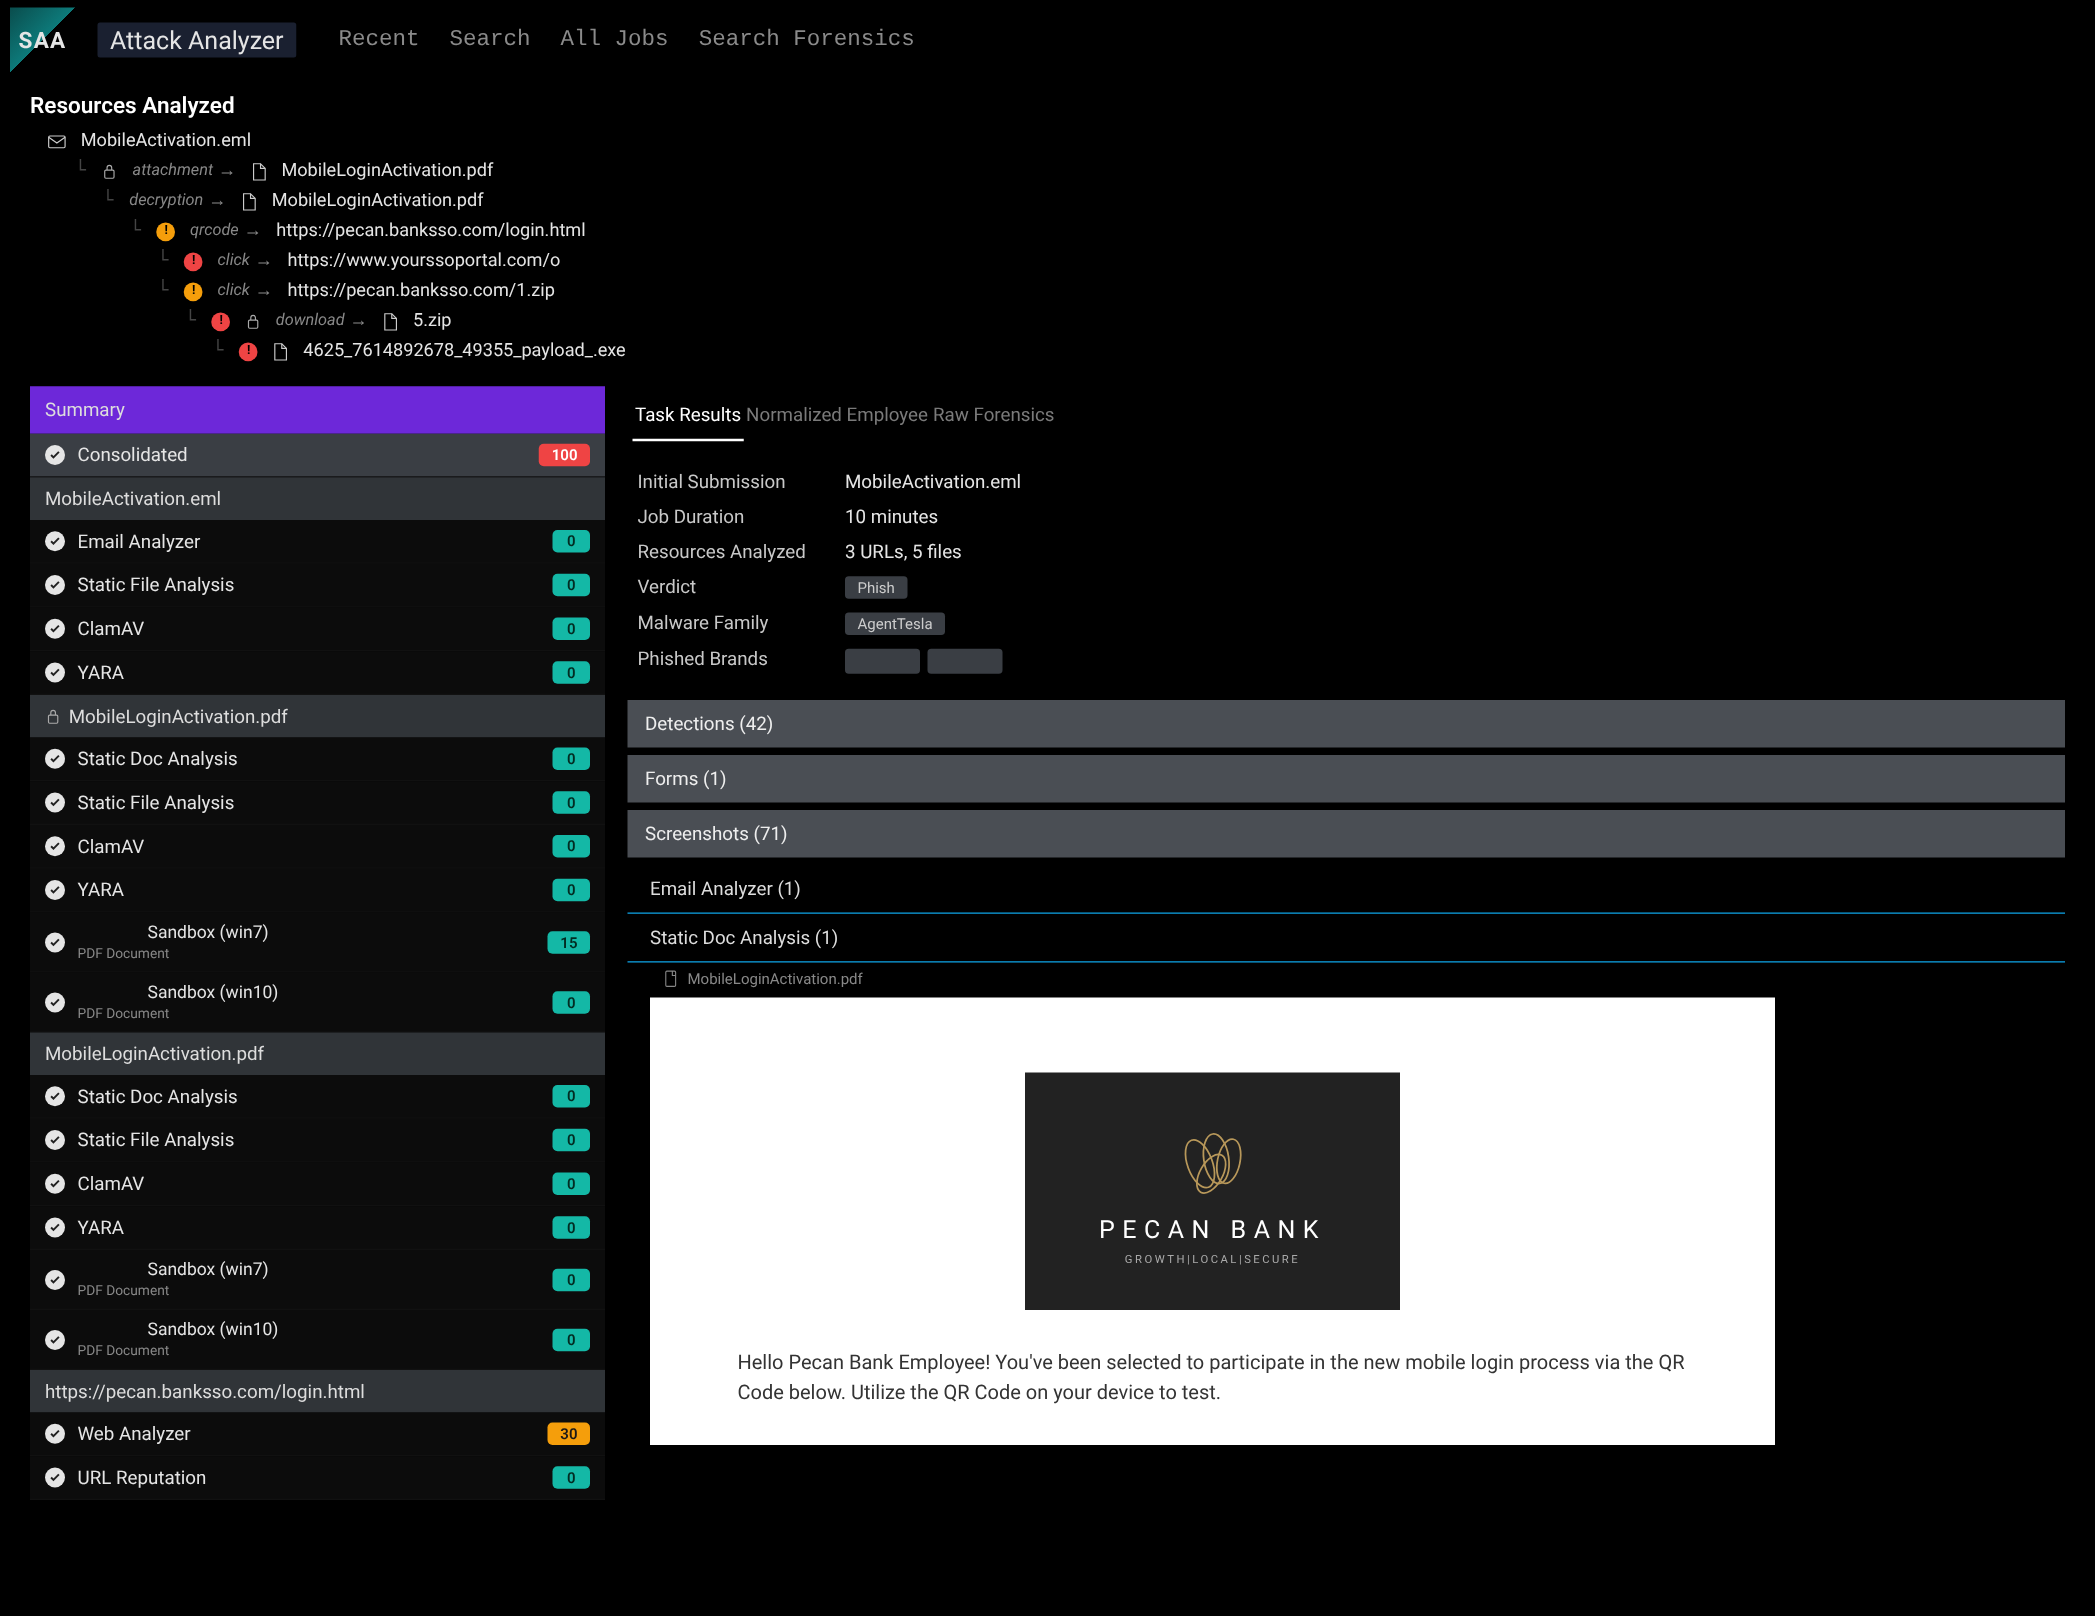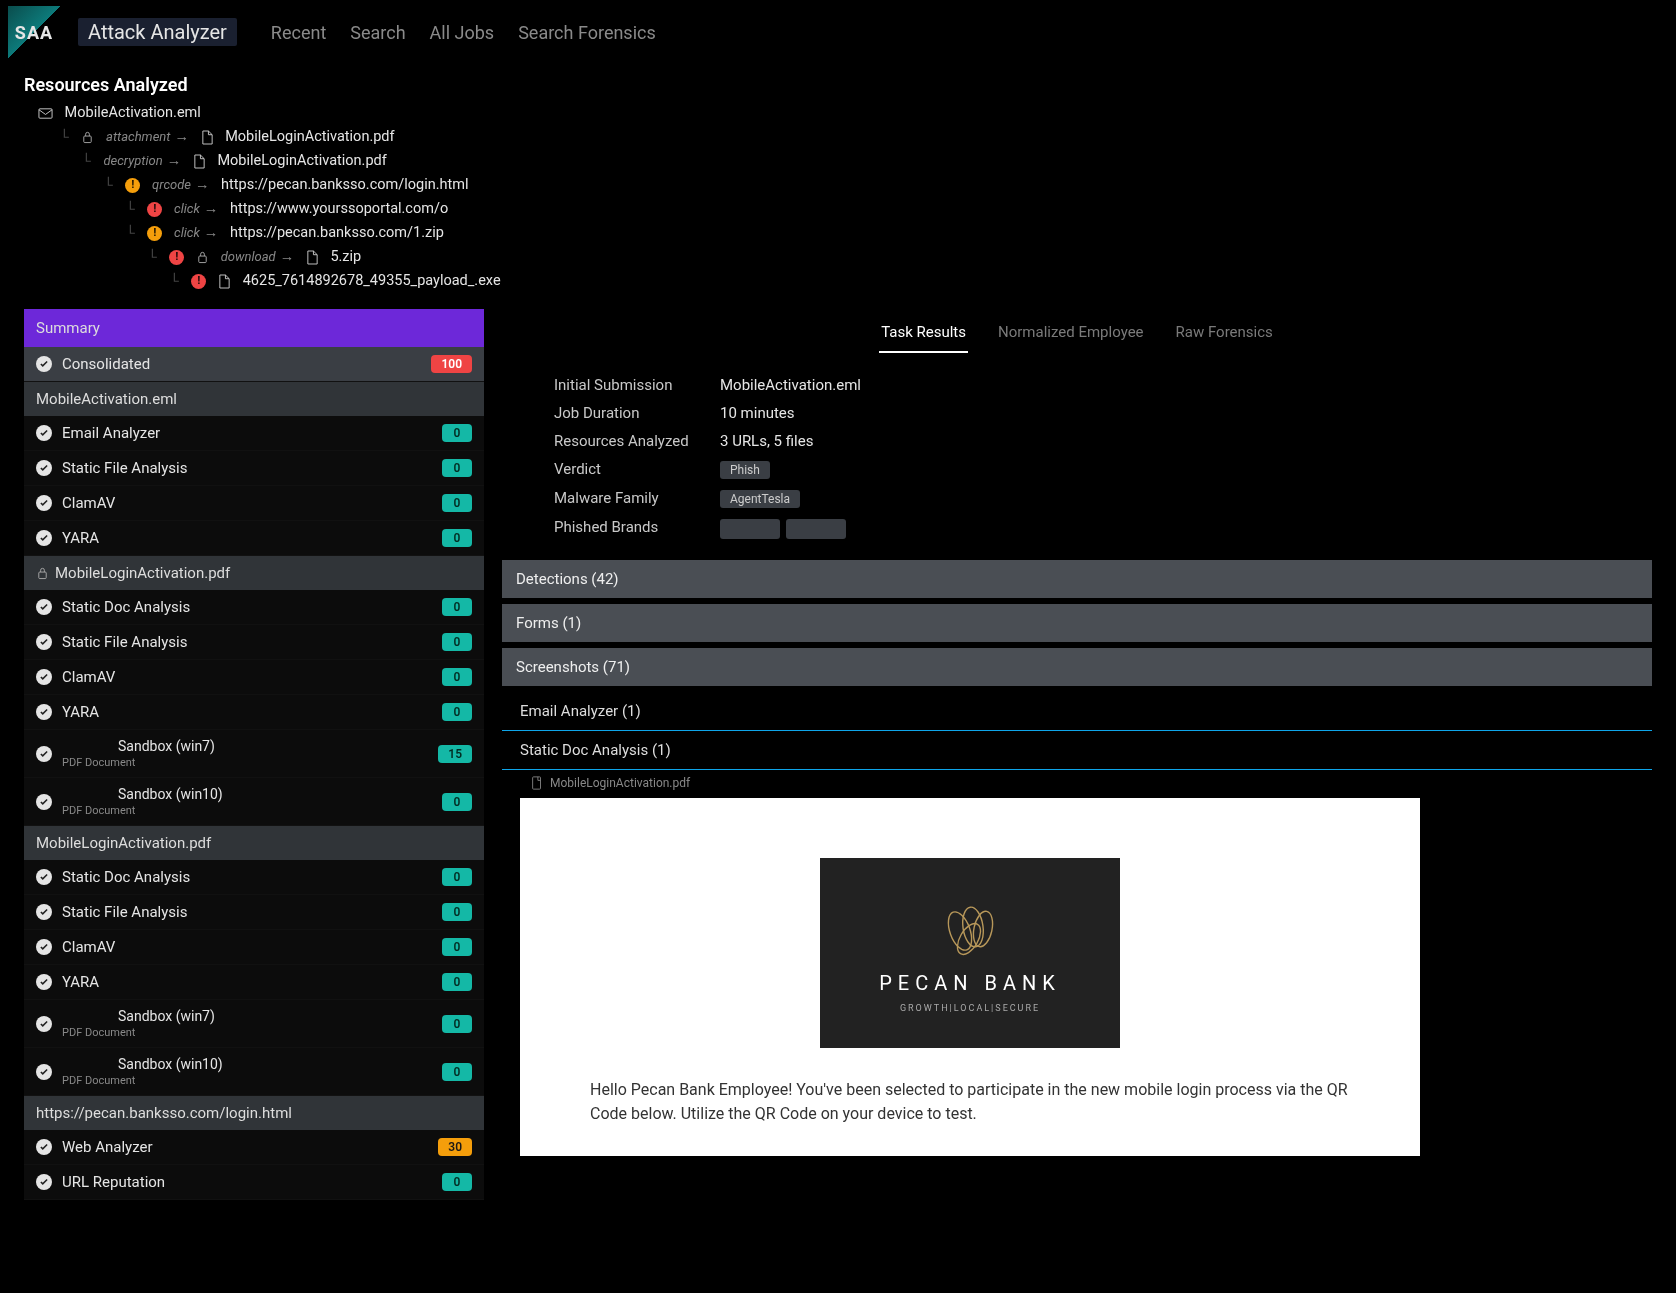--- a/index.html
+++ b/index.html
@@ -2,21 +2,21 @@
 <html><head>
 <meta charset="utf-8">
 <style>
 * { box-sizing: border-box; margin: 0; padding: 0; }
 body { background:#000; color:#e5e5e5; font-family:-apple-system,BlinkMacSystemFont,"Segoe UI",Roboto,Arial,sans-serif; font-size:14px; width:1676px; }
 
 
 .topbar { display:flex; align-items:center; gap:18px; padding:6px 8px; }
 .logo { width:52px; height:52px; background:linear-gradient(135deg,#0a4d4d 0%,#0d7a7a 50%,#000 50%,#000 100%); display:flex; align-items:center; justify-content:center; font-weight:700; font-size:18px; letter-spacing:1px; }
 .appname { font-size:20px; font-weight:400; background:#1a2030; padding:2px 10px; border-radius:2px; }
-.navtab { font-size:18px; color:#8a8a8a; cursor:pointer; }
+.navtab { font-size:18px; color:#8a8a8a; cursor:pointer;font-family:Liberation Mono, monospace; }
 
 
 .tree-section { padding:10px 24px 16px; }
 .tree-section h2 { font-size:18px; font-weight:600; color:#fff; margin-bottom:6px; }
 .tree-row { display:flex; align-items:center; gap:4px; font-size:14.5px; line-height:24px; }
 .tree-connector { color:#444; font-family:monospace; display:inline-block; }
 .tree-type { color:#888; font-style:italic; font-size:13px; }
 .tree-arrow { color:#888; }
 .tree-link { color:#e5e5e5; }
 .status-dot { width:15px; height:15px; border-radius:50%; display:inline-flex; align-items:center; justify-content:center; font-size:10px; color:#000; font-weight:700; }
@@ -37,26 +37,26 @@
 .check { width:16px; height:16px; border-radius:50%; background:#e5e5e5; display:inline-flex; align-items:center; justify-content:center; }
 .check svg { width:10px; height:10px; }
 .item-label { flex:1; font-size:15px; }
 .item-sub { font-size:11px; color:#888; margin-top:2px; }
 .badge { min-width:30px; padding:2px 10px; border-radius:4px; text-align:center; font-size:12px; font-weight:600; }
 .badge-teal { background:#14b8a6; color:#022c22; }
 .badge-red { background:#ef4444; color:#fff; }
 .badge-orange { background:#f59e0b; color:#1c1917; }
 
 
-.ctabs { display:flex; gap:28px; border-bottom:none; padding:6px 4px 0; margin-bottom:12px;justify-content:center; }
+.ctabs { display:flex; border-bottom:none; padding:6px 4px 0; margin-bottom:12px; }
 .ctab { padding:8px 2px 10px; color:#7a7a7a; font-size:15px; cursor:pointer; }
 .ctab.active { color:#fff; border-bottom:2px solid #fff; }
 
 
-.meta { padding:6px 8px 16px;margin-left:44px; }
+.meta { padding:6px 8px 16px; }
 .meta-row { display:flex; gap:16px; padding:5px 0; font-size:15px; }
 .meta-k { width:150px; color:#c8c8c8; }
 .meta-v { color:#e5e5e5; }
 .chip { display:inline-block; background:#3a3e44; padding:2px 10px; border-radius:3px; font-size:12px; color:#ccc; margin-right:6px; }
 .chip.redact { background:#3a3e44; color:#3a3e44; min-width:60px; height:20px; }
 
 
 .accordion-bar { background:#4a4e54; padding:10px 14px; font-size:15px; color:#eee; margin-bottom:6px; cursor:pointer; }
 .sub-bar { border-bottom:1px solid #0ea5e9; padding:10px 18px; font-size:15px; color:#ddd; }
 .resource-label { font-size:12px; color:#888; padding:6px 28px 8px; display:flex; gap:6px; align-items:center; }

